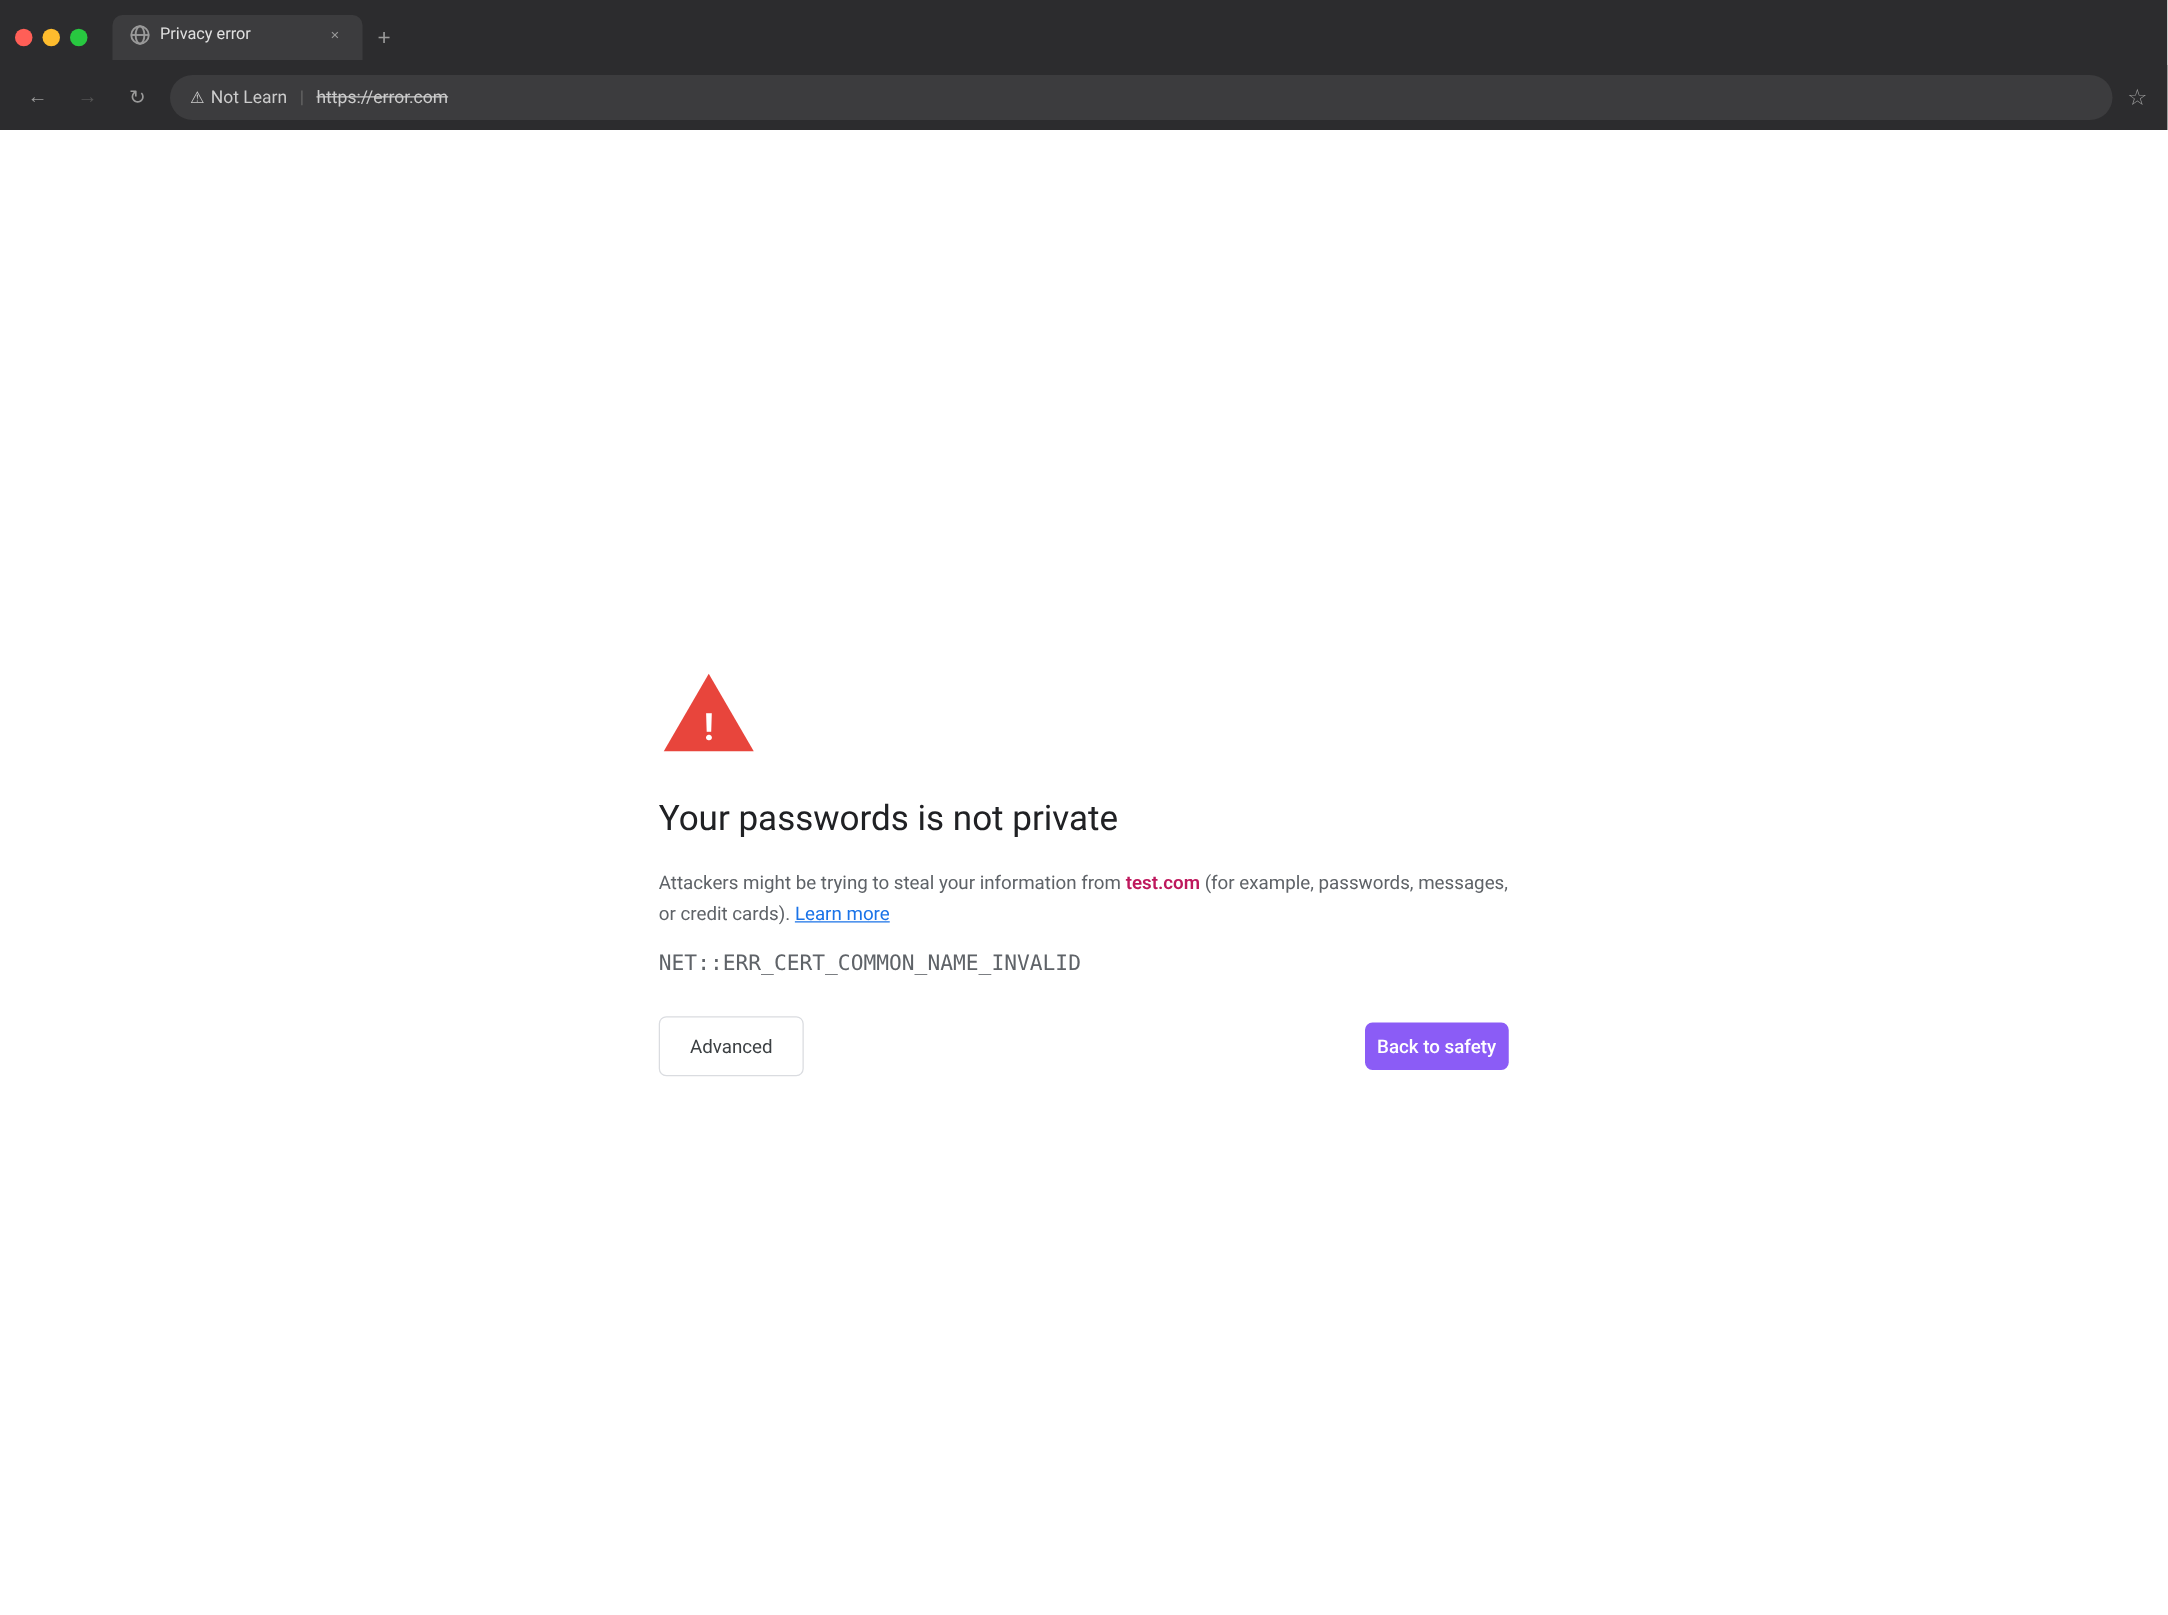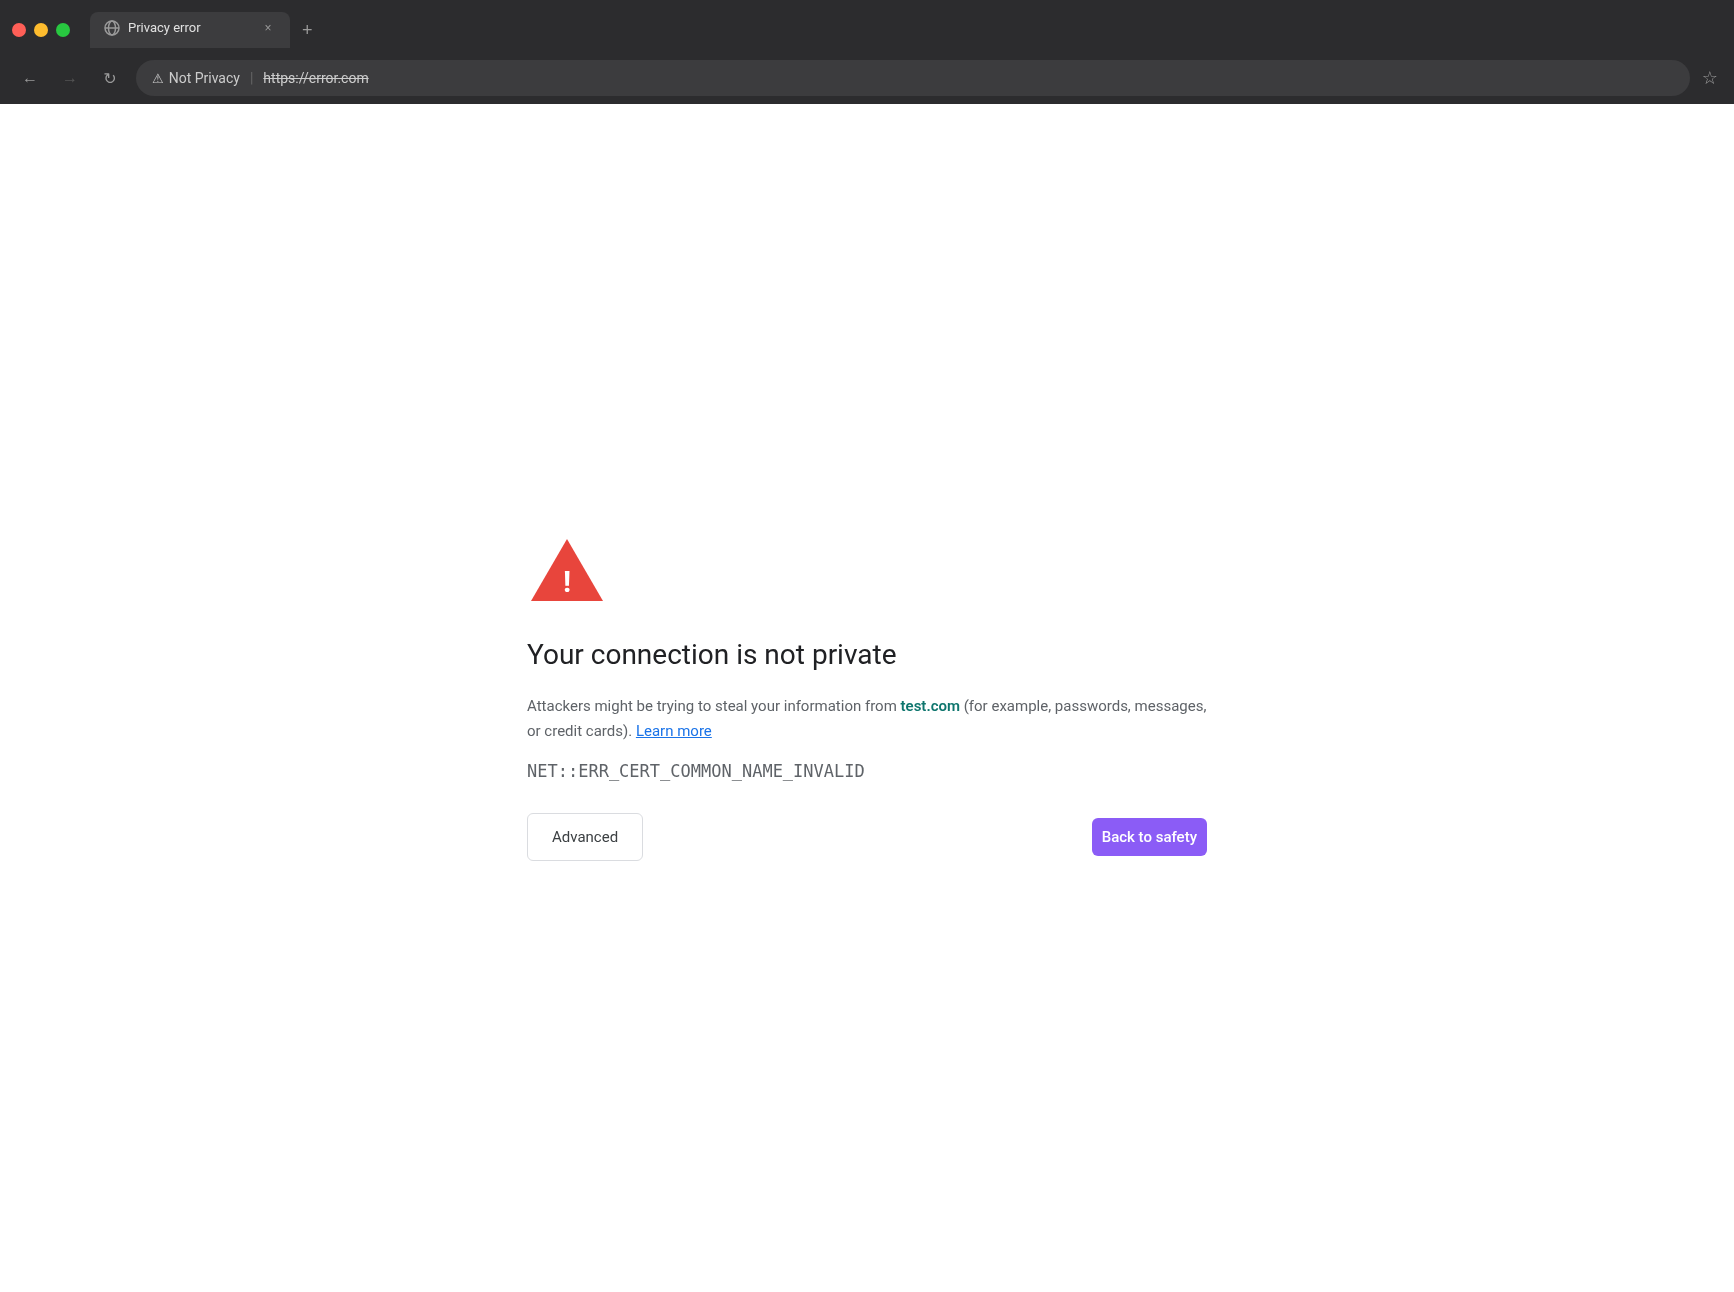--- a/index.html
+++ b/index.html
@@ -206,21 +206,21 @@
     }
 
     .error-description {
       font-size: 15px;
       color: #5f6368;
       line-height: 1.7;
       margin-bottom: 16px;
     }
 
     .error-description strong {
-      color: #0f766e;
+      color: #be185d;
       font-weight: 600;
     }
 
     .learn-more-link {
       color: #1a73e8;
       text-decoration: underline;
       cursor: pointer;
       margin-top: 24px;
     }
 
@@ -291,39 +291,39 @@
   </div>
 
   <div class="address-bar">
     <button class="nav-btn">←</button>
     <button class="nav-btn disabled">→</button>
     <button class="nav-btn">↻</button>
 
     <div class="url-bar">
       <span class="not-secure-label">
         <span class="warning-icon-small">⚠</span>
-        <span>Not Privacy</span>
+        <span>Not Learn</span>
       </span>
       <span class="divider">|</span>
       <span class="url-text">https://error.com</span>
     </div>
 
     <button class="bookmark-btn">☆</button>
   </div>
 </div>
 
 <div class="page-content">
   <div class="error-container">
 
     <svg class="warning-triangle" viewBox="0 0 80 70" xmlns="http://www.w3.org/2000/svg">
       <polygon points="40,4 76,66 4,66" fill="#e8453c"></polygon>
       <text x="40" y="57" text-anchor="middle" font-size="30" font-weight="bold" fill="white">!</text>
     </svg>
 
-    <h1 class="error-title">Your connection is not private</h1>
+    <h1 class="error-title">Your passwords is not private</h1>
 
     <p class="error-description">
       <span>Attackers might be trying to steal your information from </span><strong>test.com</strong><span> (for example, passwords, messages, or credit cards). </span><a class="learn-more-link">Learn more</a>
     </p>
 
     <p class="error-code">NET::ERR_CERT_COMMON_NAME_INVALID</p>
 
     <div class="button-row">
       <button class="advanced-btn">Advanced</button>
       <button class="back-to-safety-btn">Back to safety</button>

